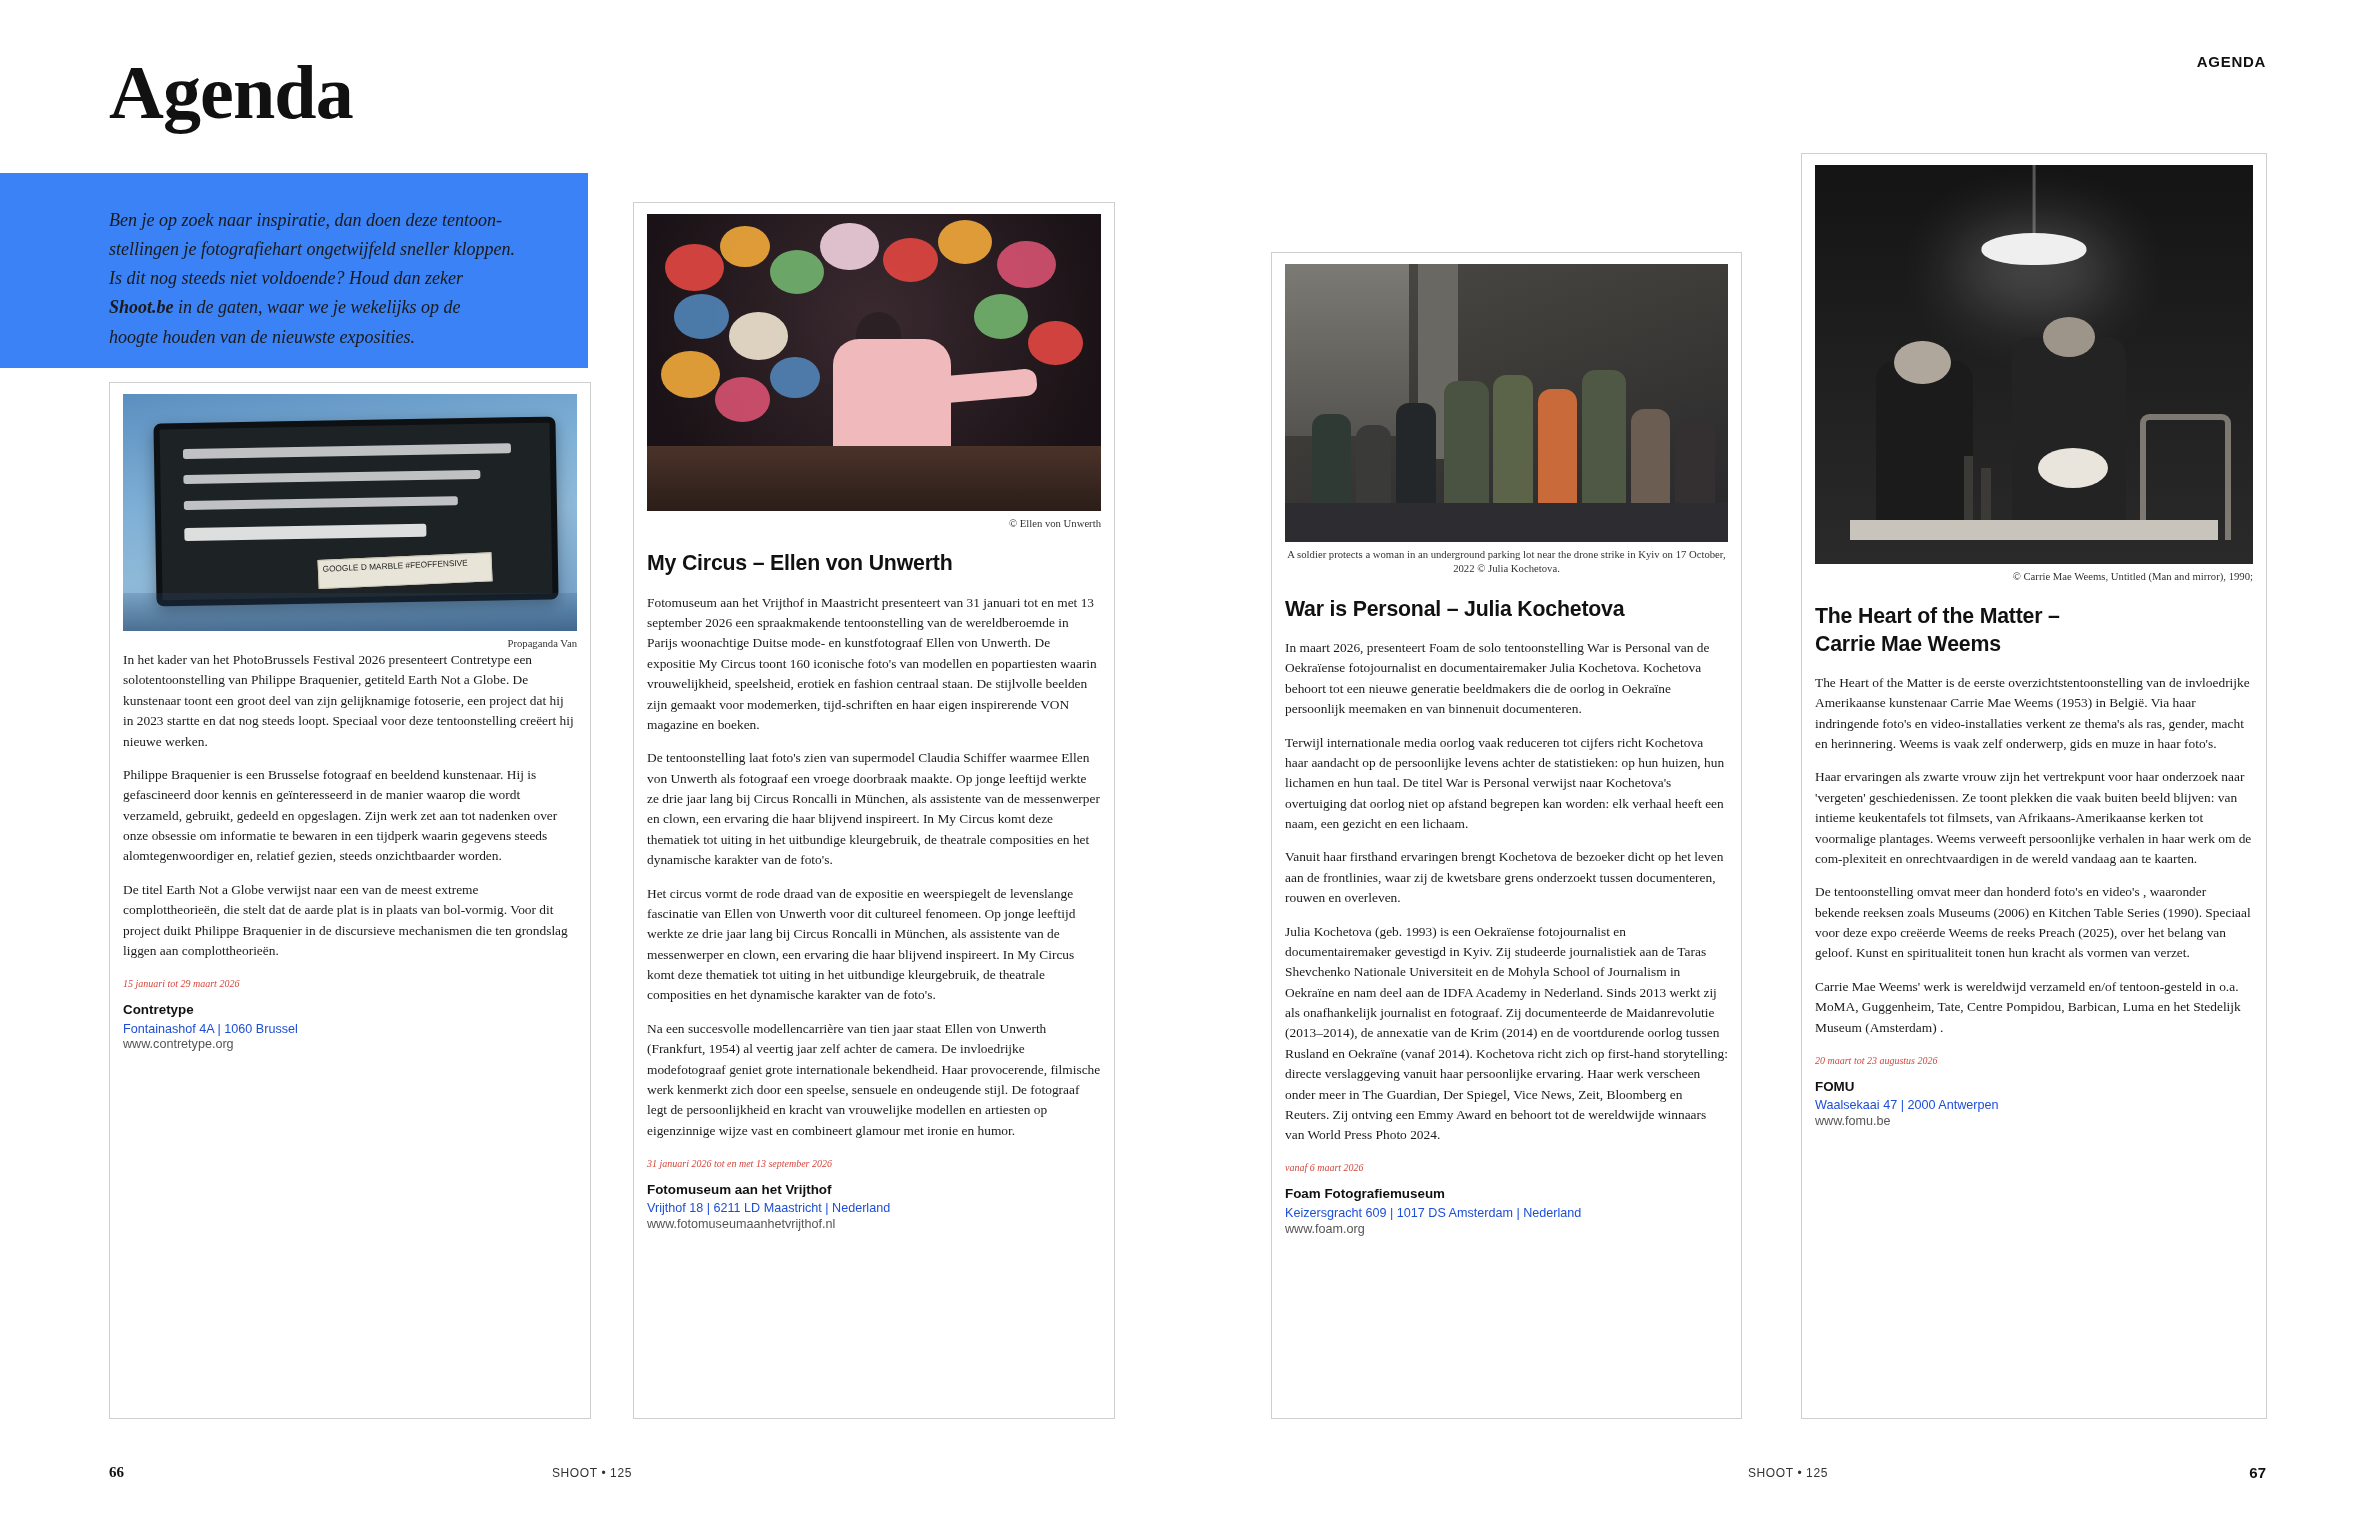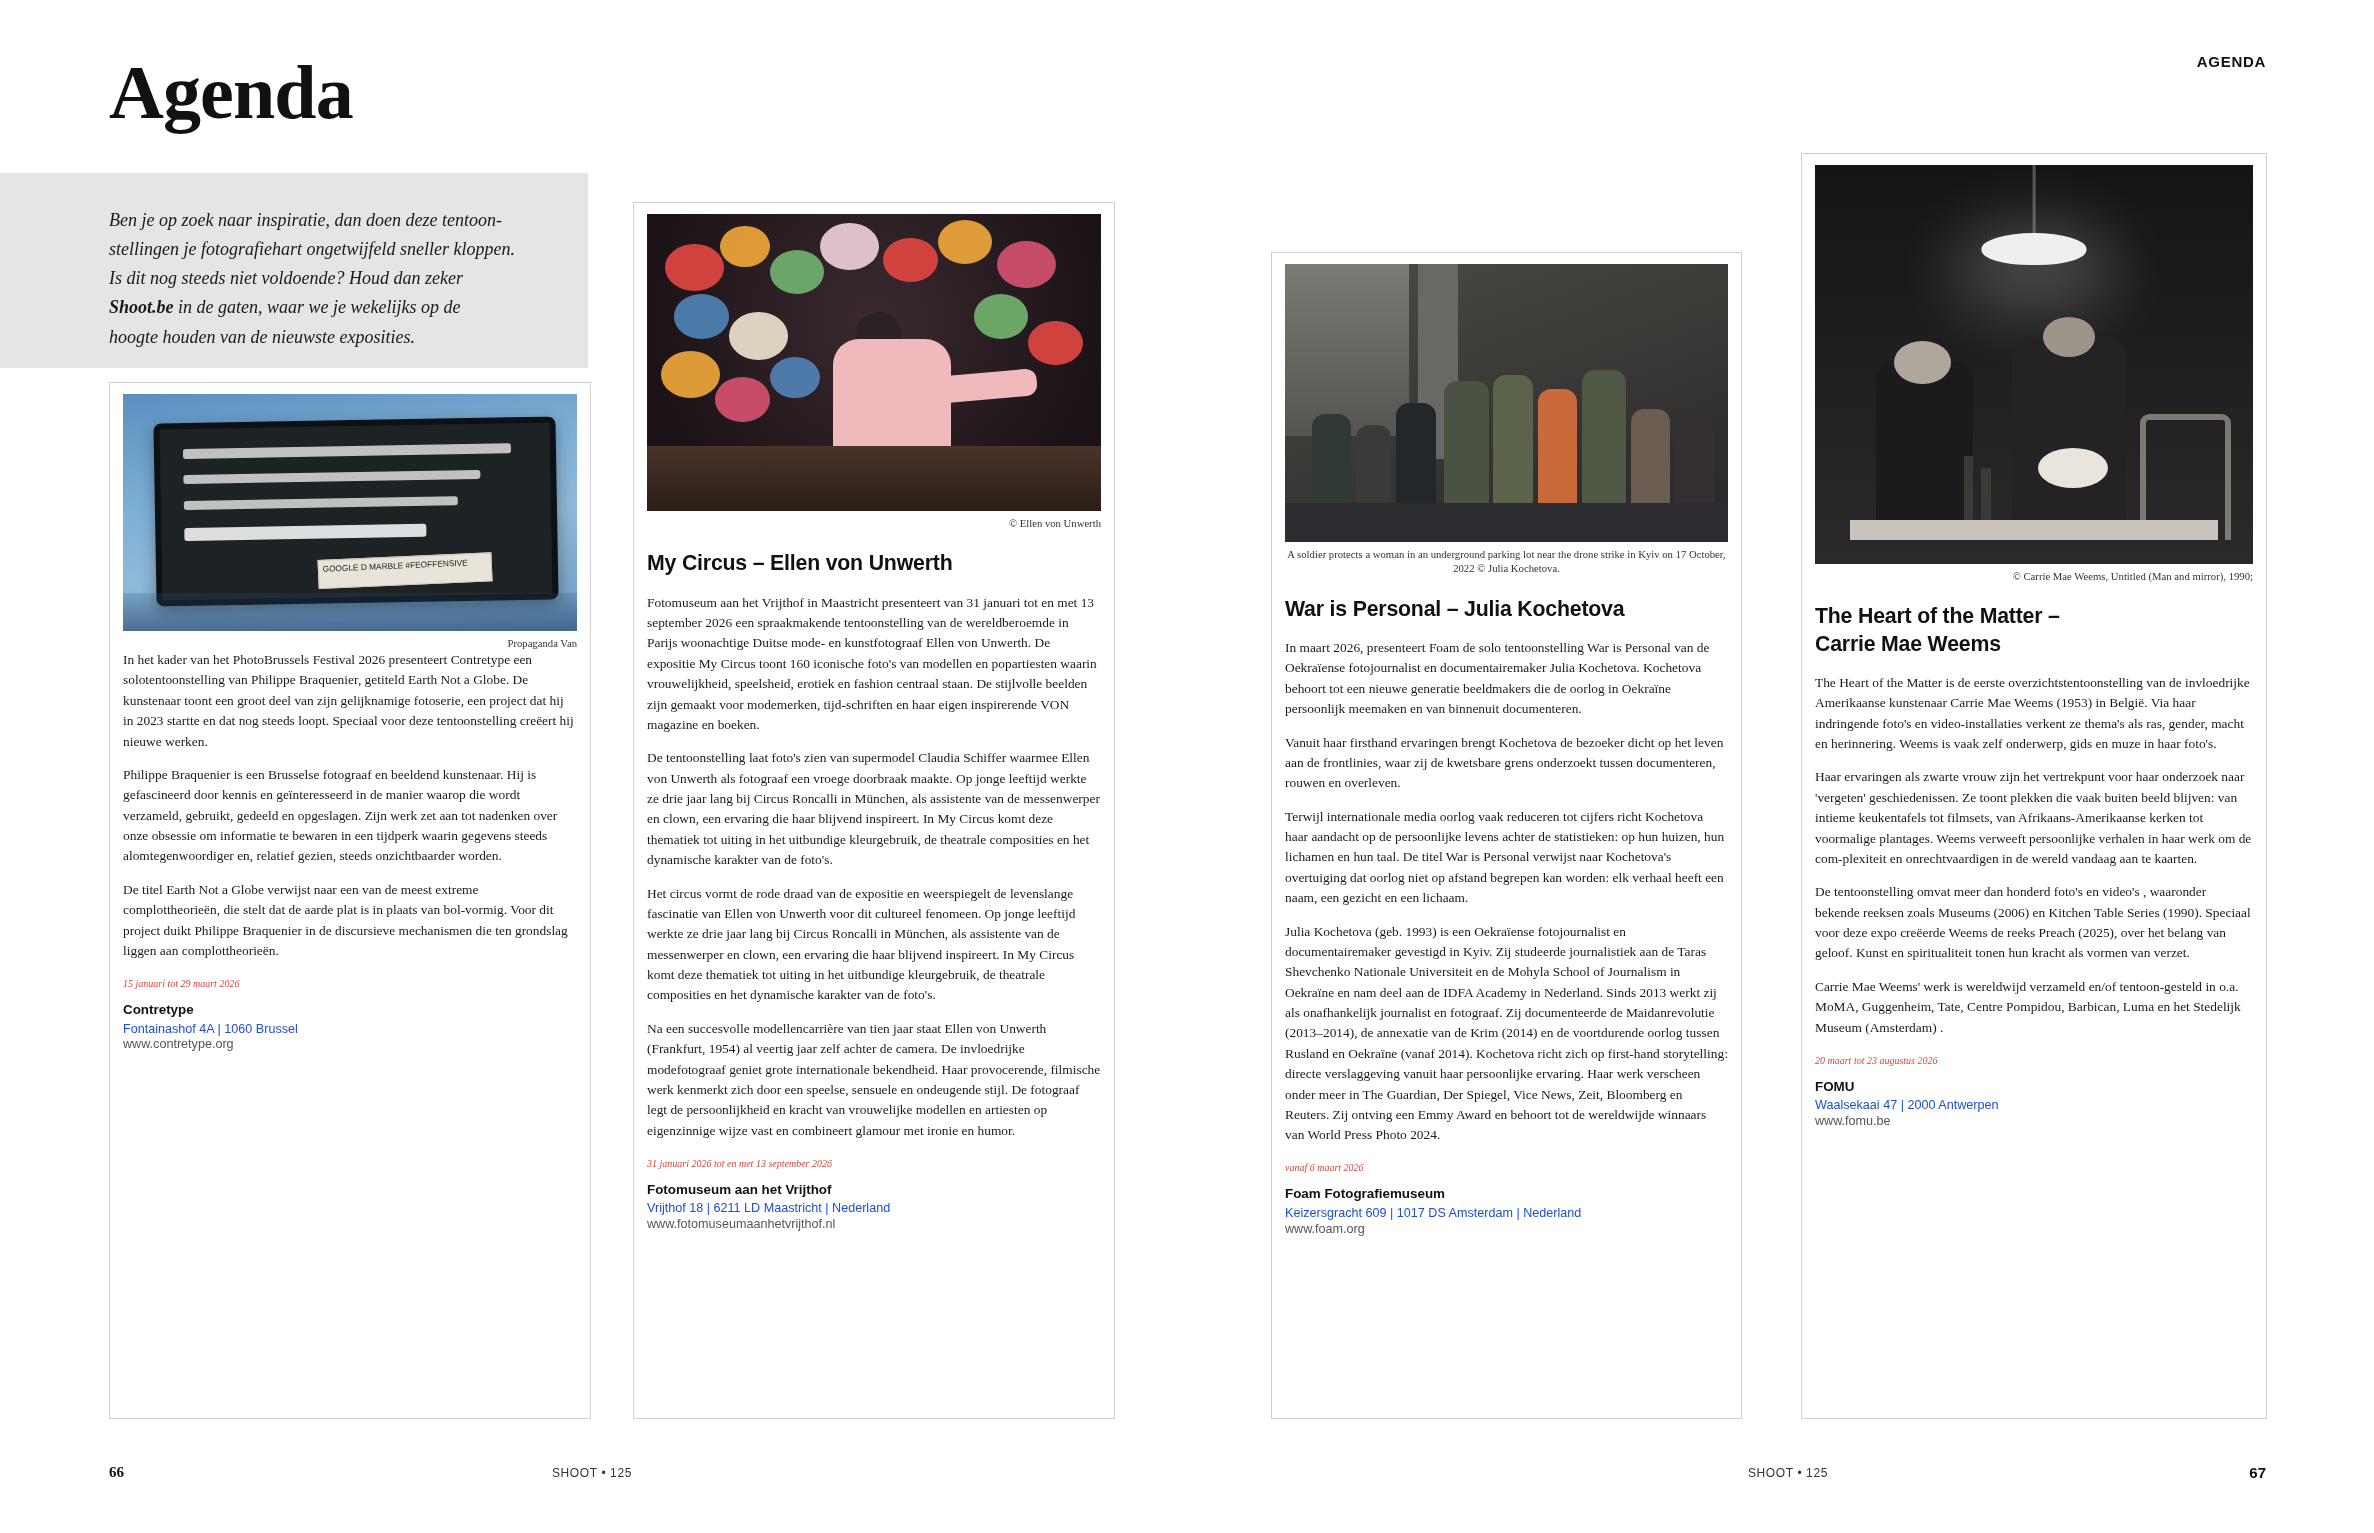--- a/index.html
+++ b/index.html
@@ -45,21 +45,21 @@
     color: #111;
   }
 
   
   .intro-box {
     position: absolute;
     left: 0;
     top: 173px;
     width: 588px;
     height: 195px;
-    background: #e5e5e5;
+    background: #3b82f6;
   }
   .intro-box .intro-text {
     position: absolute;
     left: 109px;
     top: 33px;
     width: 464px;
     font-family: "Liberation Serif", serif;
     font-style: italic;
     font-size: 18px;
     line-height: 1.62;
@@ -465,22 +465,22 @@
         <div class="p" style="left:78%;width:9%;height:48%;background:#6b5d52;"></div>
         <div class="p" style="left:88%;width:9%;height:44%;background:#342f31;"></div>
         <div class="floor"></div>
       </div>
       <div class="caption center">A soldier protects a woman in an underground parking lot near
 the drone strike in Kyiv on 17 October, 2022 © Julia Kochetova.</div>
 
       <h2 class="item-title">War is Personal – Julia Kochetova</h2>
 
       <p class="body">In maart 2026, presenteert Foam de solo tentoonstelling War is Personal van de Oekraïense fotojournalist en documentairemaker Julia Kochetova. Kochetova behoort tot een nieuwe generatie beeldmakers die de oorlog in Oekraïne persoonlijk meemaken en van binnenuit documenteren.</p>
+      <p class="body">Terwijl internationale media oorlog vaak reduceren tot cijfers richt Kochetova haar aandacht op de persoonlijke levens achter de statistieken: op hun huizen, hun lichamen en hun taal. De titel War is Personal verwijst naar Kochetova's overtuiging dat oorlog niet op afstand begrepen kan worden: elk verhaal heeft een naam, een gezicht en een lichaam.</p>
       <p class="body">Vanuit haar firsthand ervaringen brengt Kochetova de bezoeker dicht op het leven aan de frontlinies, waar zij de kwetsbare grens onderzoekt tussen documenteren, rouwen en overleven.</p>
-      <p class="body">Terwijl internationale media oorlog vaak reduceren tot cijfers richt Kochetova haar aandacht op de persoonlijke levens achter de statistieken: op hun huizen, hun lichamen en hun taal. De titel War is Personal verwijst naar Kochetova's overtuiging dat oorlog niet op afstand begrepen kan worden: elk verhaal heeft een naam, een gezicht en een lichaam.</p>
       <p class="body">Julia Kochetova (geb. 1993) is een Oekraïense fotojournalist en documentairemaker gevestigd in Kyiv. Zij studeerde journalistiek aan de Taras Shevchenko Nationale Universiteit en de Mohyla School of Journalism in Oekraïne en nam deel aan de IDFA Academy in Nederland. Sinds 2013 werkt zij als onafhankelijk journalist en fotograaf. Zij documenteerde de Maidanrevolutie (2013–2014), de annexatie van de Krim (2014) en de voortdurende oorlog tussen Rusland en Oekraïne (vanaf 2014). Kochetova richt zich op first-hand storytelling: directe verslaggeving vanuit haar persoonlijke ervaring. Haar werk verscheen onder meer in The Guardian, Der Spiegel, Vice News, Zeit, Bloomberg en Reuters. Zij ontving een Emmy Award en behoort tot de wereldwijde winnaars van World Press Photo 2024.</p>
 
       <div class="date-line">vanaf 6 maart 2026</div>
       <div class="venue">Foam Fotografiemuseum</div>
       <div class="addr">Keizersgracht 609  |  1017 DS Amsterdam  |  Nederland</div>
       <div class="web">www.foam.org</div>
     </div>
   </div>
 
   <div class="col col4">

